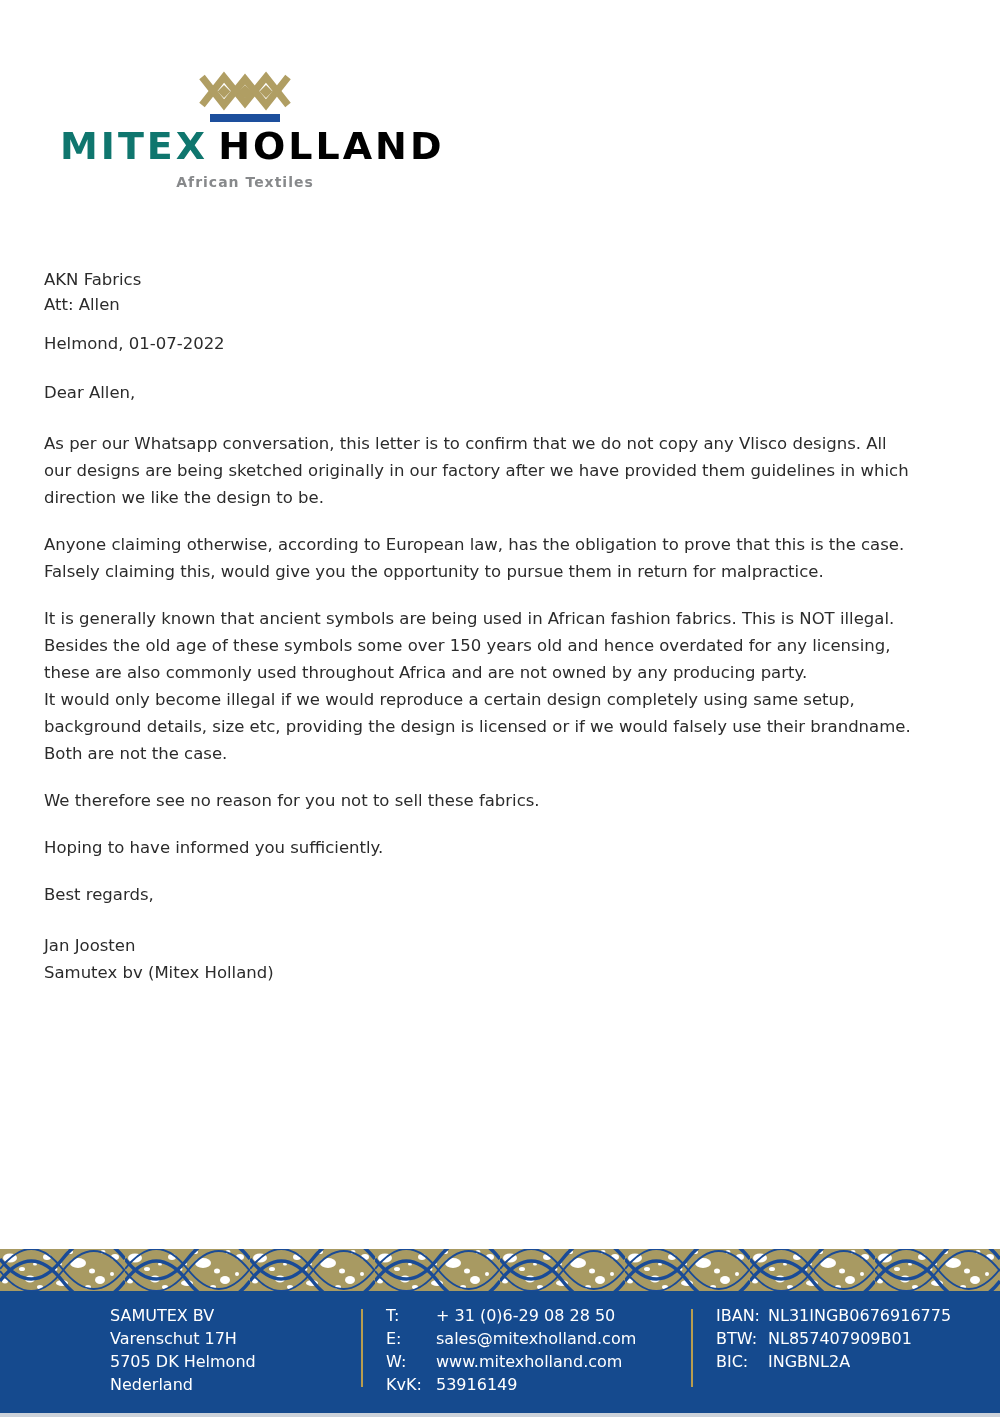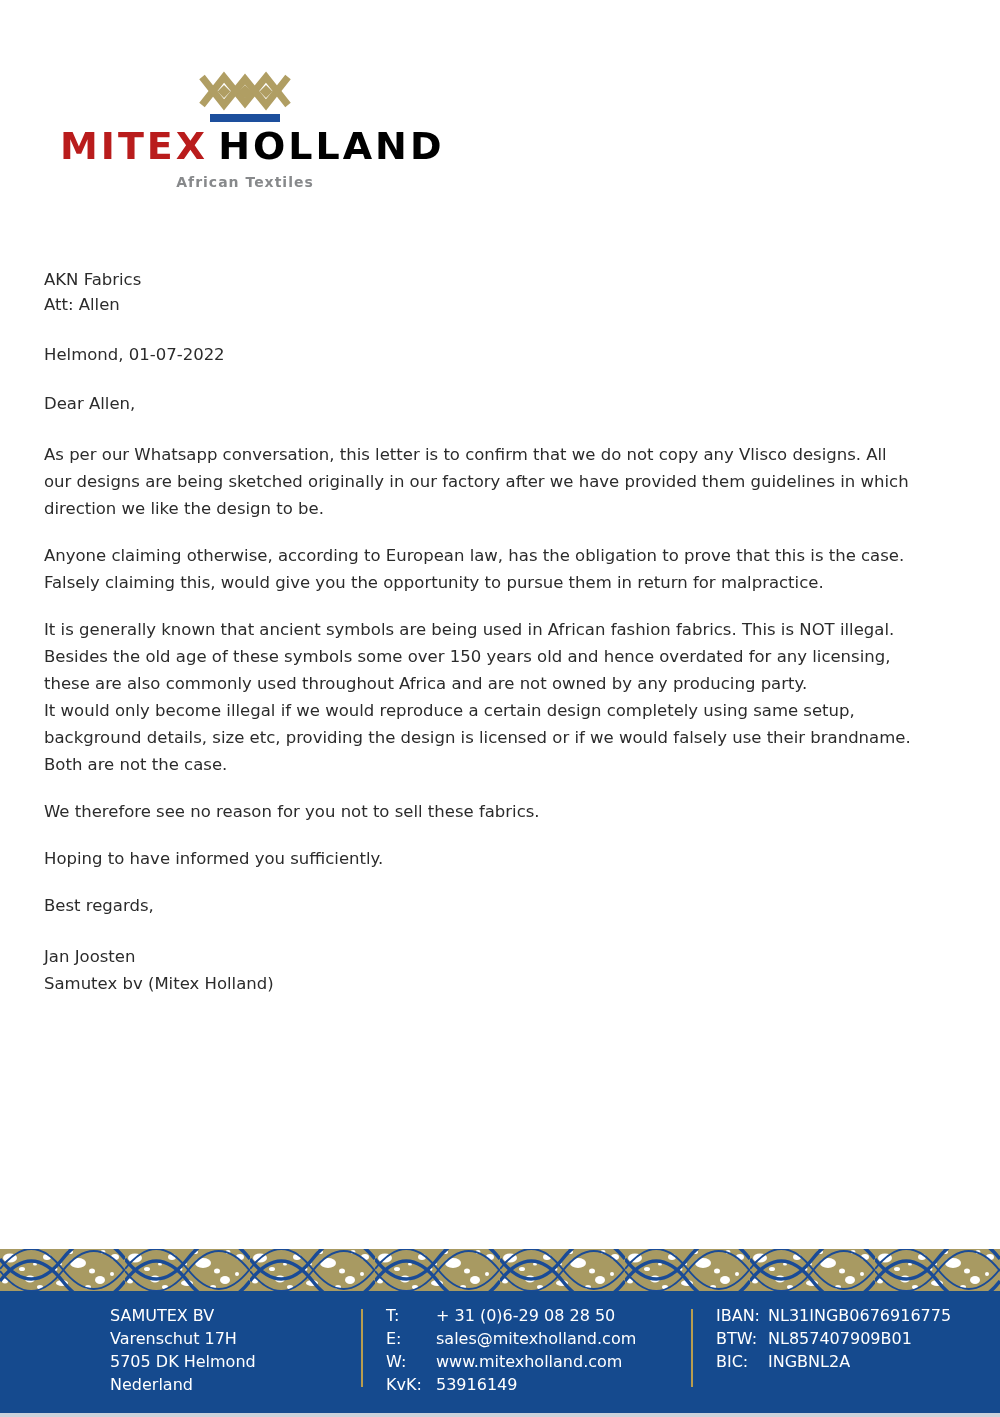--- a/index.html
+++ b/index.html
@@ -14,34 +14,34 @@
   
   .logo{
     position:absolute;top:64px;left:60px;width:370px;
     text-align:center;
   }
   .logo .crown{display:block;margin:0 auto 2px auto;}
   .wordmark{
     font-size:38px;font-weight:bold;letter-spacing:3px;
     white-space:nowrap;line-height:44px;
   }
-  .wordmark .w1{color:#b91c1c;}
+  .wordmark .w1{color:#0f766e;}
   .wordmark .w2{color:#000000;margin-left:10px;}
   .tagline{
     font-size:14px;font-weight:bold;color:#87898b;
     letter-spacing:1px;line-height:26px;margin-top:1px;
   }
 
   
   .letter{
     position:absolute;top:267px;left:44px;width:870px;
     color:#2b2b2b;font-size:16.5px;line-height:27px;
   }
   .addr-line{line-height:25px;}
-  .dateline{margin-top:24px;line-height:27px;}
+  .dateline{margin-top:13px;line-height:27px;}
   .salutation{margin-top:22px;}
   .para{margin-top:20px;}
   .para.first{margin-top:24px;}
   .sig{margin-top:24px;}
 
   
   .band{position:absolute;left:0;top:1249px;width:1000px;height:42px;display:block;}
   .footer{
     position:absolute;left:0;top:1291px;width:1000px;height:150px;
     background:#154a8e;color:#ffffff;font-size:16px;

